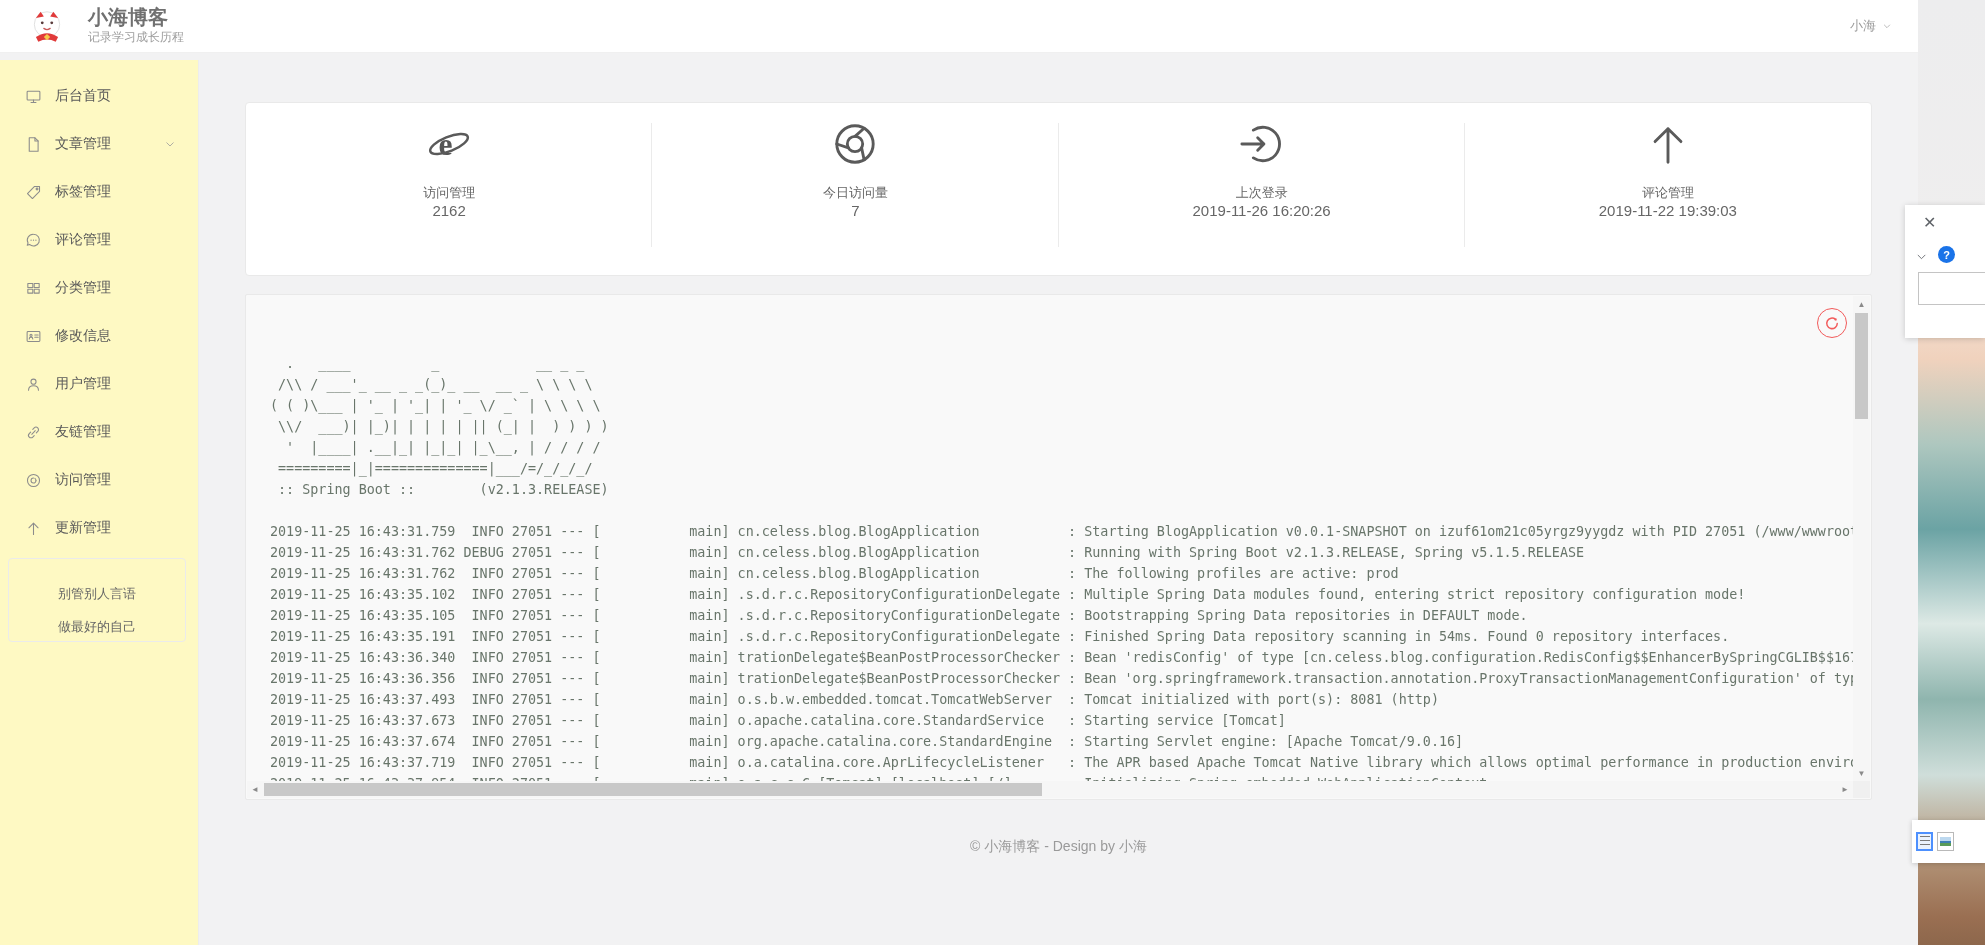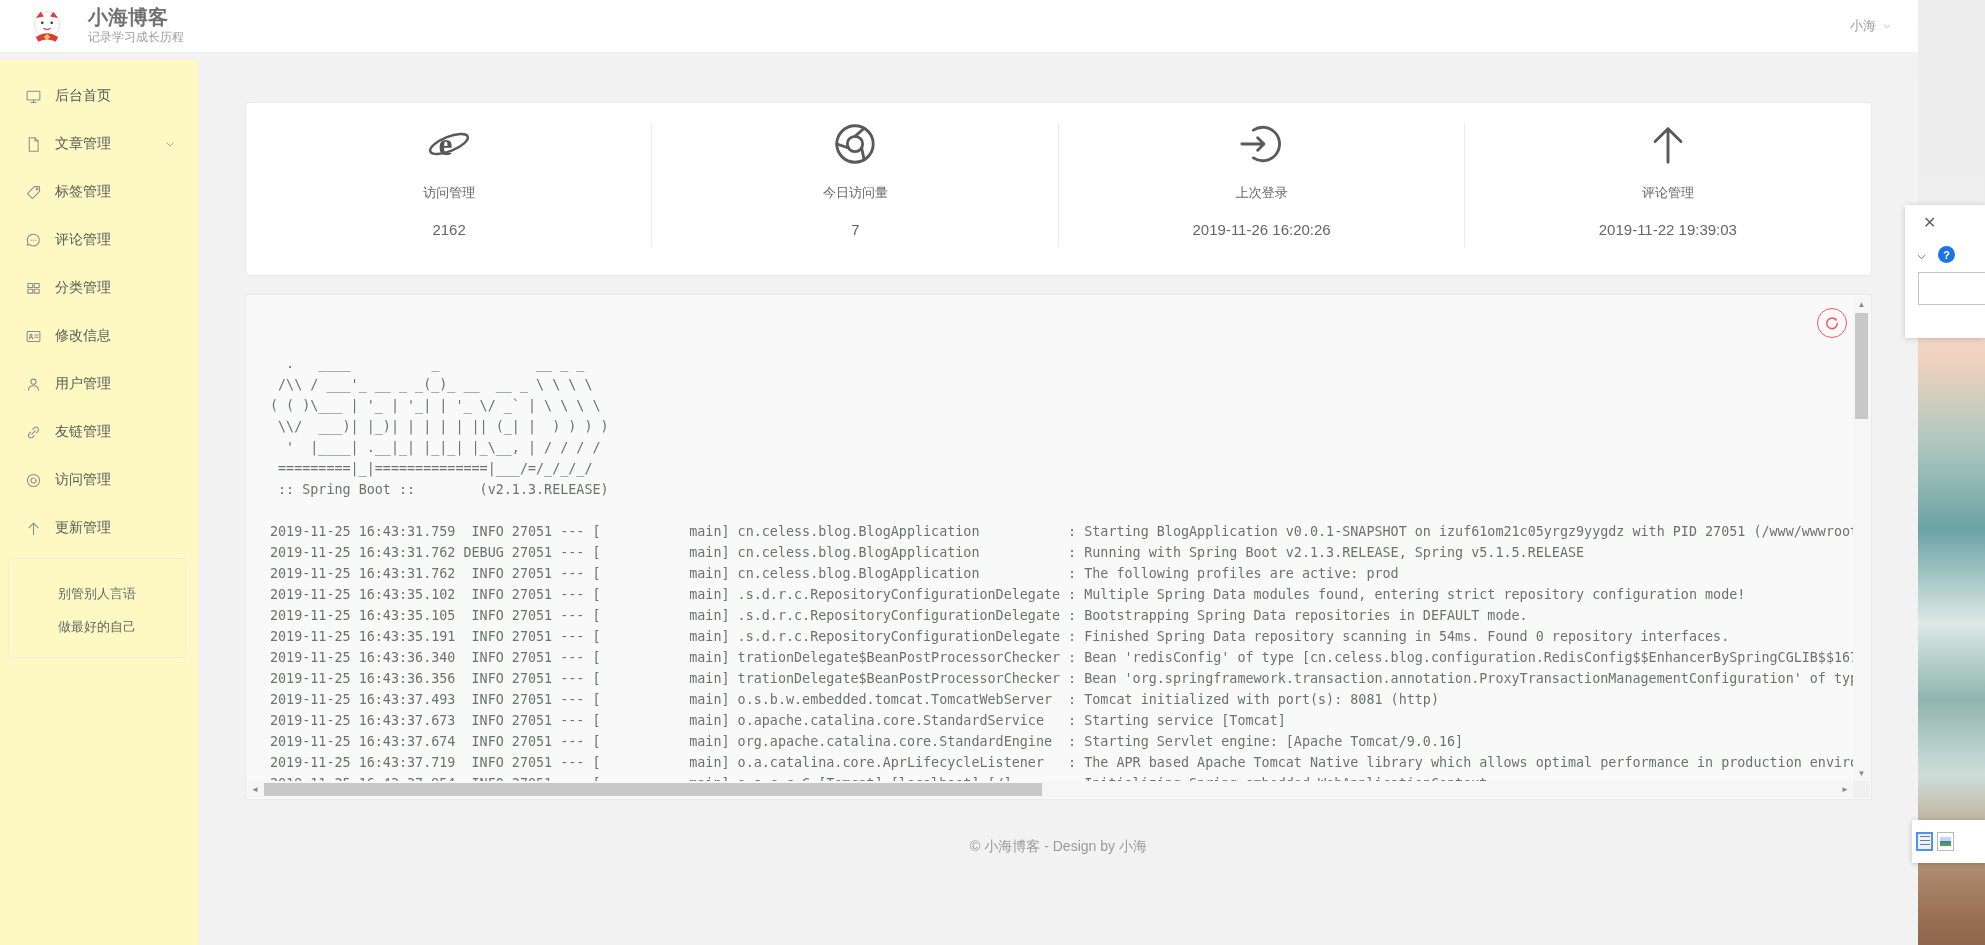--- a/index.html
+++ b/index.html
@@ -25,35 +25,35 @@
   .user-chevron{width:10px;height:10px;stroke:#9a9a9a;fill:none;stroke-width:1.6;}
 
   
   .sidebar{position:absolute;left:0;top:60px;width:198px;height:893px;background:#fef9c3;border-right:1px solid #ededed;}
   .nav{padding-top:12px;}
   .nav-item{position:relative;height:48px;display:flex;align-items:center;padding-left:25px;gap:13px;
             font-size:14px;color:#595959;cursor:pointer;}
   .mi{width:17px;height:17px;stroke:#8c8c8c;fill:none;stroke-width:1.5;stroke-linecap:round;stroke-linejoin:round;flex:0 0 auto;}
   .dotf{fill:#8c8c8c;stroke:none;}
   .nav-caret{position:absolute;right:22px;top:18px;width:12px;height:12px;stroke:#9a9a9a;fill:none;stroke-width:1.6;}
-  .motto{position:absolute;left:8px;top:498px;width:178px;height:100px;border:1px solid #ebebeb;border-radius:4px;
+  .motto{position:absolute;left:8px;top:498px;width:178px;height:84px;border:1px solid #ebebeb;border-radius:4px;
          text-align:center;padding-top:18px;box-sizing:border-box;font-size:13px;color:#666;line-height:33px;}
 
   
   .main{position:absolute;left:199px;top:53px;width:1719px;height:892px;background:#f2f2f3;}
 
   
   .stats{position:absolute;left:46px;top:49px;width:1627px;height:174px;background:#fff;
          border:1px solid #e9e9e9;border-radius:4px;box-sizing:border-box;display:flex;}
   .stat-col{position:relative;flex:1;text-align:center;padding-top:17px;}
   .stat-col .vdiv{position:absolute;right:0;top:20px;bottom:28px;width:1px;background:#ebebeb;}
   .stat-icon{height:48px;display:flex;align-items:center;justify-content:center;}
   .si{width:46px;height:46px;stroke:#5a5a5a;fill:none;stroke-width:3;stroke-linecap:round;stroke-linejoin:round;}
   .stat-label{margin-top:16px;font-size:13px;color:#666;}
-  .stat-value{margin-top:19px;font-size:15px;color:#666;}
+  .stat-value{font-size:15px;color:#666;}
 
   
   .console{position:absolute;left:46px;top:241px;width:1627px;height:506px;background:#f9f9f9;
            border:1px solid #e9e9e9;border-radius:2px;box-sizing:border-box;}
   .log-viewport{position:absolute;left:1px;top:1px;right:18px;bottom:18px;overflow:hidden;}
   .log-pre{margin:16px;padding:41px 0 0 7px;white-space:pre;
            font-family:"DejaVu Sans Mono","Liberation Mono",monospace;
            font-size:13.4px;line-height:21px;color:#68756a;}
   .refresh-btn{position:absolute;right:24px;top:13px;width:30px;height:30px;border:1px solid #f25b5b;
                border-radius:50%;background:transparent;display:flex;align-items:center;justify-content:center;

